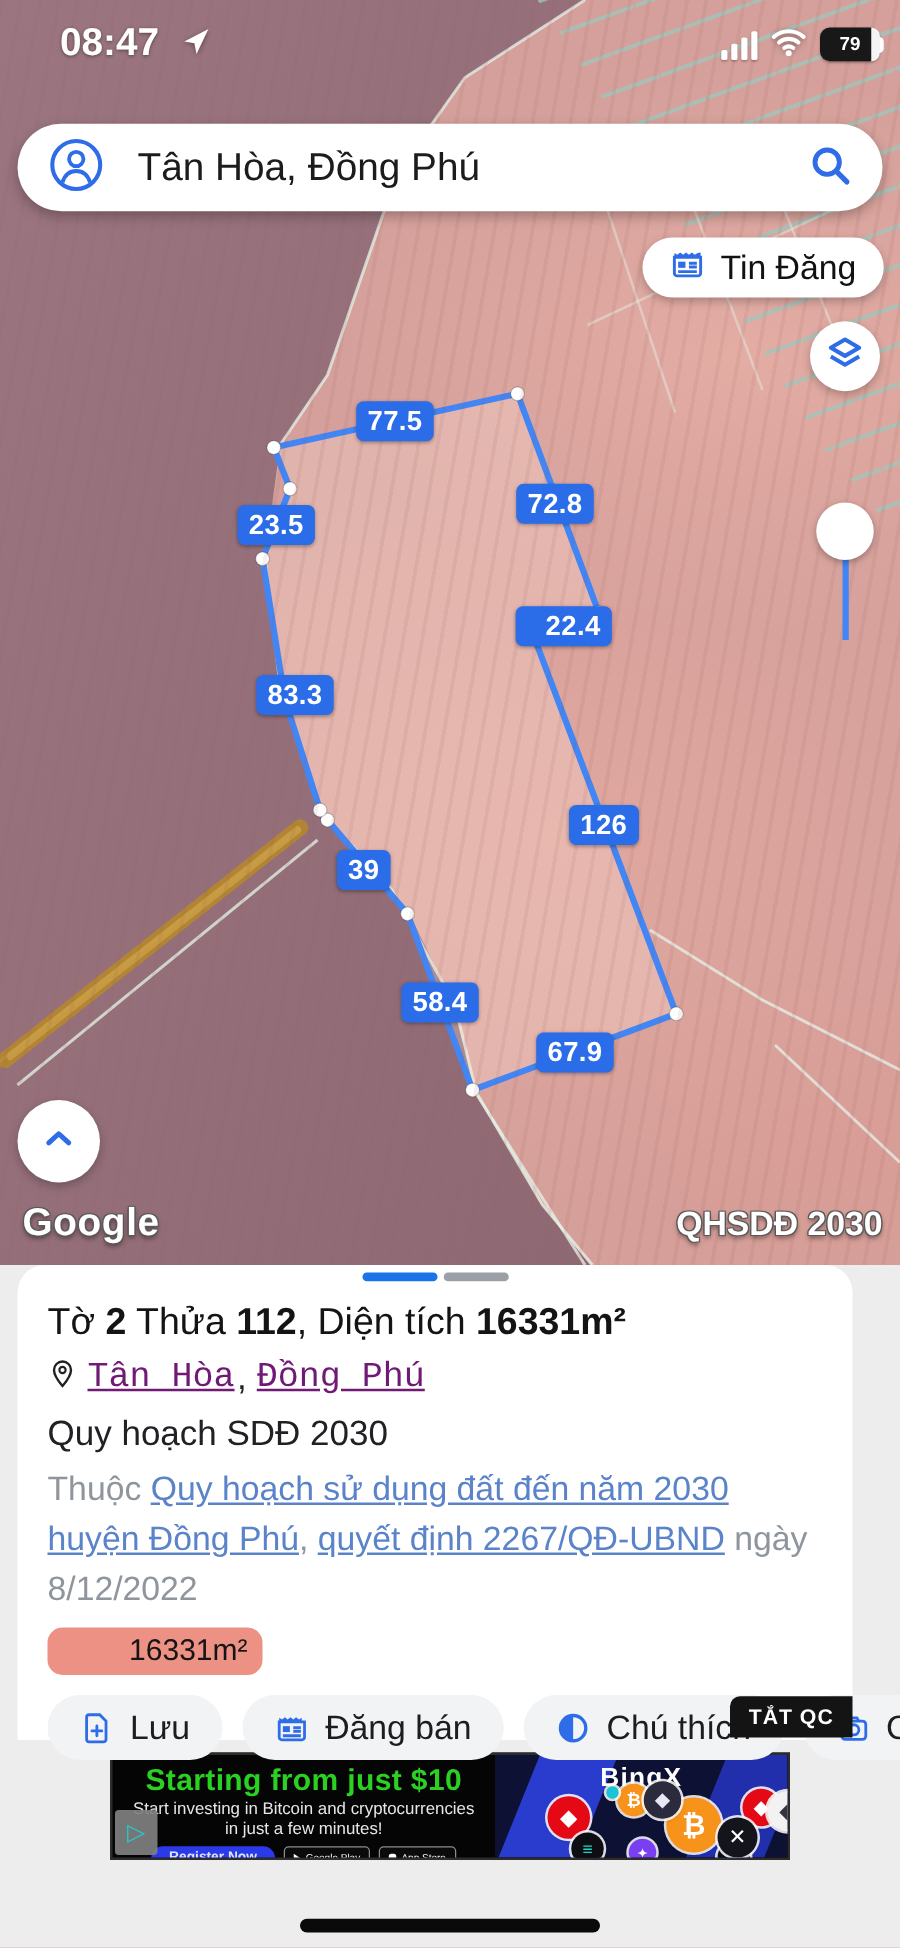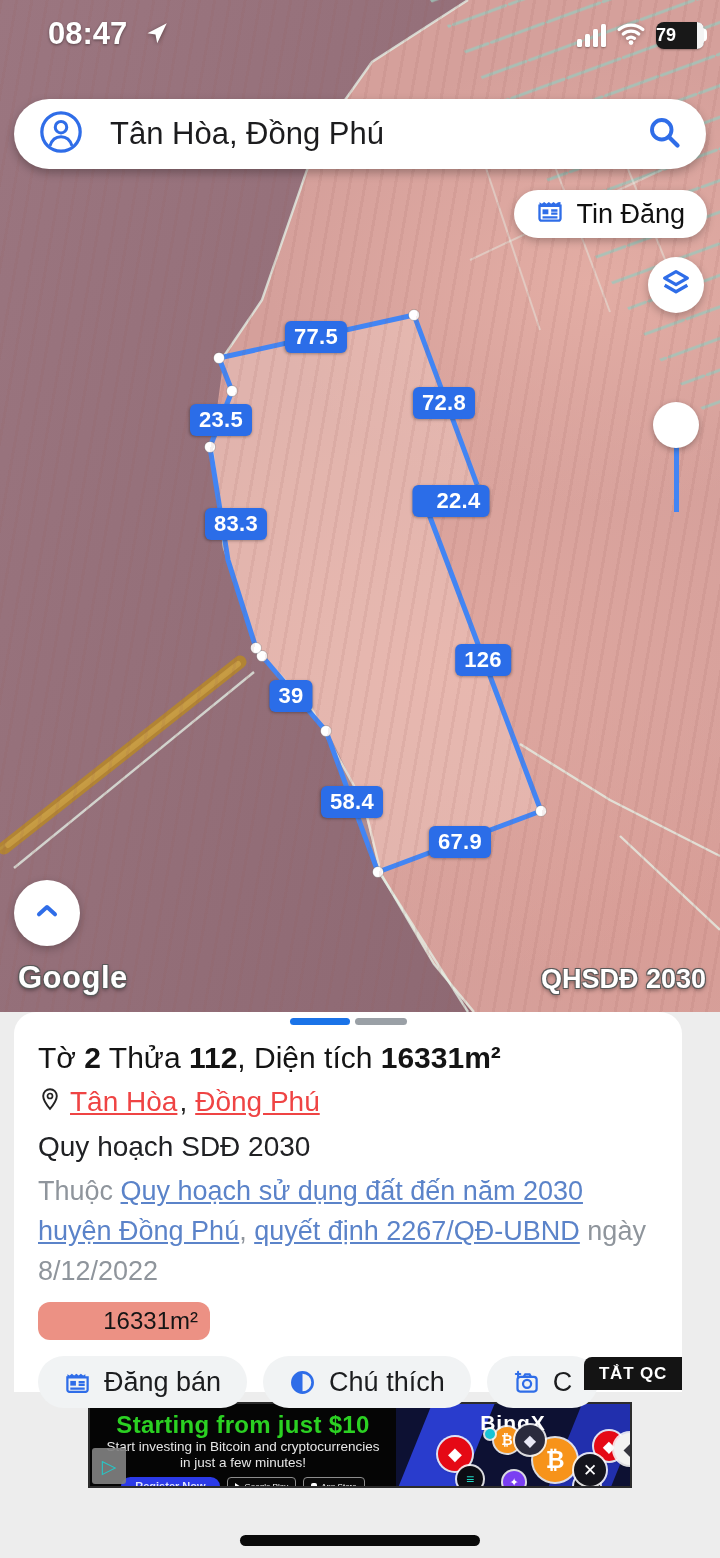--- a/index.html
+++ b/index.html
@@ -24,21 +24,21 @@
     background:#2b6de8;color:#fff;font-size:22px;font-weight:700;letter-spacing:.3px;
     padding:3px 9px;border-radius:6px;box-shadow:0 1px 3px rgba(0,0,0,.3);white-space:nowrap;z-index:5;}
   
   #status{position:absolute;left:0;top:14px;width:100%;height:44px;z-index:9;color:#fff;}
   #time{position:absolute;left:48px;top:2px;font-size:31px;font-weight:700;text-shadow:0 1px 3px rgba(0,0,0,.45);}
   #loc-arrow{position:absolute;left:144px;top:6px;}
   #status-right{position:absolute;right:16px;top:4px;display:flex;align-items:center;gap:10px;}
   #signal{display:flex;align-items:flex-end;gap:3px;height:24px;}
   #signal i{display:block;width:5px;background:#fff;border-radius:1.5px;box-shadow:0 1px 2px rgba(0,0,0,.35);}
   #battery{position:relative;width:48px;height:27px;background:#181818;border-radius:8px;
-    color:#fff;font-size:18px;font-weight:700;line-height:27px;box-shadow:0 1px 2px rgba(0,0,0,.3);}
+    color:#fff;font-size:15px;font-weight:700;text-align:center;line-height:27px;box-shadow:0 1px 2px rgba(0,0,0,.3);}
   #battery:before{content:"";position:absolute;right:-3px;top:50%;transform:translateY(-50%);
     width:6px;height:13px;background:#fff;border-radius:0 4px 4px 0;}
   #battery:after{content:"";position:absolute;right:0;top:0;width:7px;height:100%;background:#f4f4f4;border-radius:0 8px 8px 0;}
   
   #searchbar{position:absolute;left:14px;right:14px;top:99px;height:70px;background:#fff;border-radius:35px;
     box-shadow:0 4px 10px rgba(0,0,0,.28);display:flex;align-items:center;padding:0 24px;box-sizing:border-box;z-index:9;}
   #search-text{flex:1;margin-left:26px;font-size:31px;color:#1c1c1e;white-space:nowrap;overflow:hidden;}
   
   #tin-dang{position:absolute;right:13px;top:190px;height:48px;background:#fff;border-radius:24px;
     box-shadow:0 3px 8px rgba(0,0,0,.25);display:flex;align-items:center;gap:12px;padding:0 22px;z-index:9;}
@@ -59,21 +59,21 @@
   
   #sheet{position:absolute;left:14px;top:1012px;width:668px;height:380px;background:#fff;
     border-radius:22px 22px 0 0;z-index:10;}
   #pager{display:flex;justify-content:center;gap:5px;padding-top:6px;}
   #pager .pill{height:7px;border-radius:4px;}
   #pill-active{width:60px;background:#1a73e8;}
   #pill-inactive{width:52px;background:#9aa0a6;}
   #parcel-title{margin:15px 0 0 24px;font-size:30px;color:#141414;line-height:36px;}
   #parcel-title .b{font-weight:700;}
   #loc-row{display:flex;align-items:center;margin:10px 0 0 24px;font-size:28px;}
-  #loc-row .lnk{color:#ef4444;text-decoration:underline;margin-left:8px;}
+  #loc-row .lnk{color:#701a75;text-decoration:underline;margin-left:8px;font-family:Liberation Mono, monospace;}
   #loc-row .lnk+.sep{margin-left:2px;}
   #loc-row .sep{color:#222;}
   #purpose-row{display:flex;align-items:center;margin:13px 0 0 24px;font-size:28px;color:#202124;}
   #purpose-chip{margin-left:20px;background:#f8c88c;color:#6a3c0f;font-size:22px;font-weight:700;
     padding:5px 13px;border-radius:10px;letter-spacing:.5px;}
   #plan-row{margin:13px 0 0 24px;font-size:28px;color:#202124;}
   #belongs{margin:8px 24px 0 24px;font-size:27px;line-height:40px;color:#8f959c;}
   #belongs .mlink{color:#5b83c9;text-decoration:underline;text-decoration-color:#5b83c9;}
   #area-row{display:flex;align-items:center;margin:11px 0 0 24px;}
   #area-chip{width:172px;height:38px;background:#ec9184;border-radius:12px;font-size:24px;color:#151515;
@@ -243,21 +243,21 @@
       </svg>
     </span>
   </div>
 
   <div id="google-logo" class="outline-text">Google</div>
   <div id="qhsdd-tag" class="outline-text">QHSDĐ 2030</div>
 <div class="edge-chip" style="left: 316px; top: 337px; background: rgb(43, 109, 232);">77.5</div>
     <div class="edge-chip" style="left: 444px; top: 403px; background: rgb(43, 109, 232);">72.8</div>
     <div class="edge-chip" style="left: 221px; top: 420px; background: rgb(43, 109, 232);">23.5</div>
     <div class="edge-chip" style="left: 451px; top: 501px; background: rgb(43, 109, 232); padding-left: 24px;">22.4</div>
-    <div class="edge-chip" style="left: 236px; top: 524px; background: rgb(43, 109, 232);">83.3</div>
+    <div class="edge-chip" style="left: 236px; top: 556px; background: rgb(43, 109, 232);">83.3</div>
     <div class="edge-chip" style="left: 483px; top: 660px; background: rgb(43, 109, 232);">126</div>
     <div class="edge-chip" style="left: 291px; top: 696px; background: rgb(43, 109, 232);">39</div>
     <div class="edge-chip" style="left: 352px; top: 802px; background: rgb(43, 109, 232);">58.4</div>
     <div class="edge-chip" style="left: 460px; top: 842px; background: rgb(43, 109, 232);">67.9</div>
   </div>
 
 <div id="sheet">
   <div id="pager">
     <span id="pill-active" class="pill"></span>
     <span id="pill-inactive" class="pill"></span>
@@ -280,20 +280,29 @@
 
   <div id="plan-row">Quy hoạch SDĐ 2030</div>
 
   <div id="belongs"><span>Thuộc </span><a class="mlink">Quy hoạch sử dụng đất đến năm 2030 huyện Đồng Phú</a><span>, </span><a class="mlink">quyết định 2267/QĐ-UBND</a><span> ngày 8/12/2022</span></div>
 
   <div id="area-row">
     <span id="area-chip">16331m²</span>
   </div>
 
   <div id="actions">
+      <button class="action-btn">
+        <span style="display: flex;">
+          <svg viewBox="0 0 24 24" width="27" height="27">
+            <path d="M6.5 2.5h7.5l4.5 4.5v13a1.8 1.8 0 0 1-1.8 1.8H6.5a1.8 1.8 0 0 1-1.8-1.8V4.3a1.8 1.8 0 0 1 1.8-1.8z" fill="none" stroke="#2f6de8" stroke-width="2"></path>
+            <path d="M12 10.5v7M8.5 14h7" stroke="#2f6de8" stroke-width="2" stroke-linecap="round"></path>
+          </svg>
+        </span>
+        <span>Lưu</span>
+      </button>
       <button class="action-btn">
         <span style="display: flex;">
           <svg viewBox="0 0 24 24" width="27" height="27">
             <path d="M3 7.5h18v11a1.8 1.8 0 0 1-1.8 1.8H4.8A1.8 1.8 0 0 1 3 18.5z" fill="none" stroke="#2f6de8" stroke-width="2"></path>
             <path d="M3 7.5V4.6l2 1.2 2-1.6 2 1.6 2-1.6 2 1.6 2-1.6 2 1.6 2-1.2v3.4" fill="#2f6de8"></path>
             <rect x="5.6" y="10.6" width="5" height="4.2" fill="#2f6de8"></rect>
             <path d="M13 11.6h5.4M13 14.2h5.4M5.6 17.4h12.8" stroke="#2f6de8" stroke-width="2"></path>
           </svg>
         </span>
         <span>Đăng bán</span>

